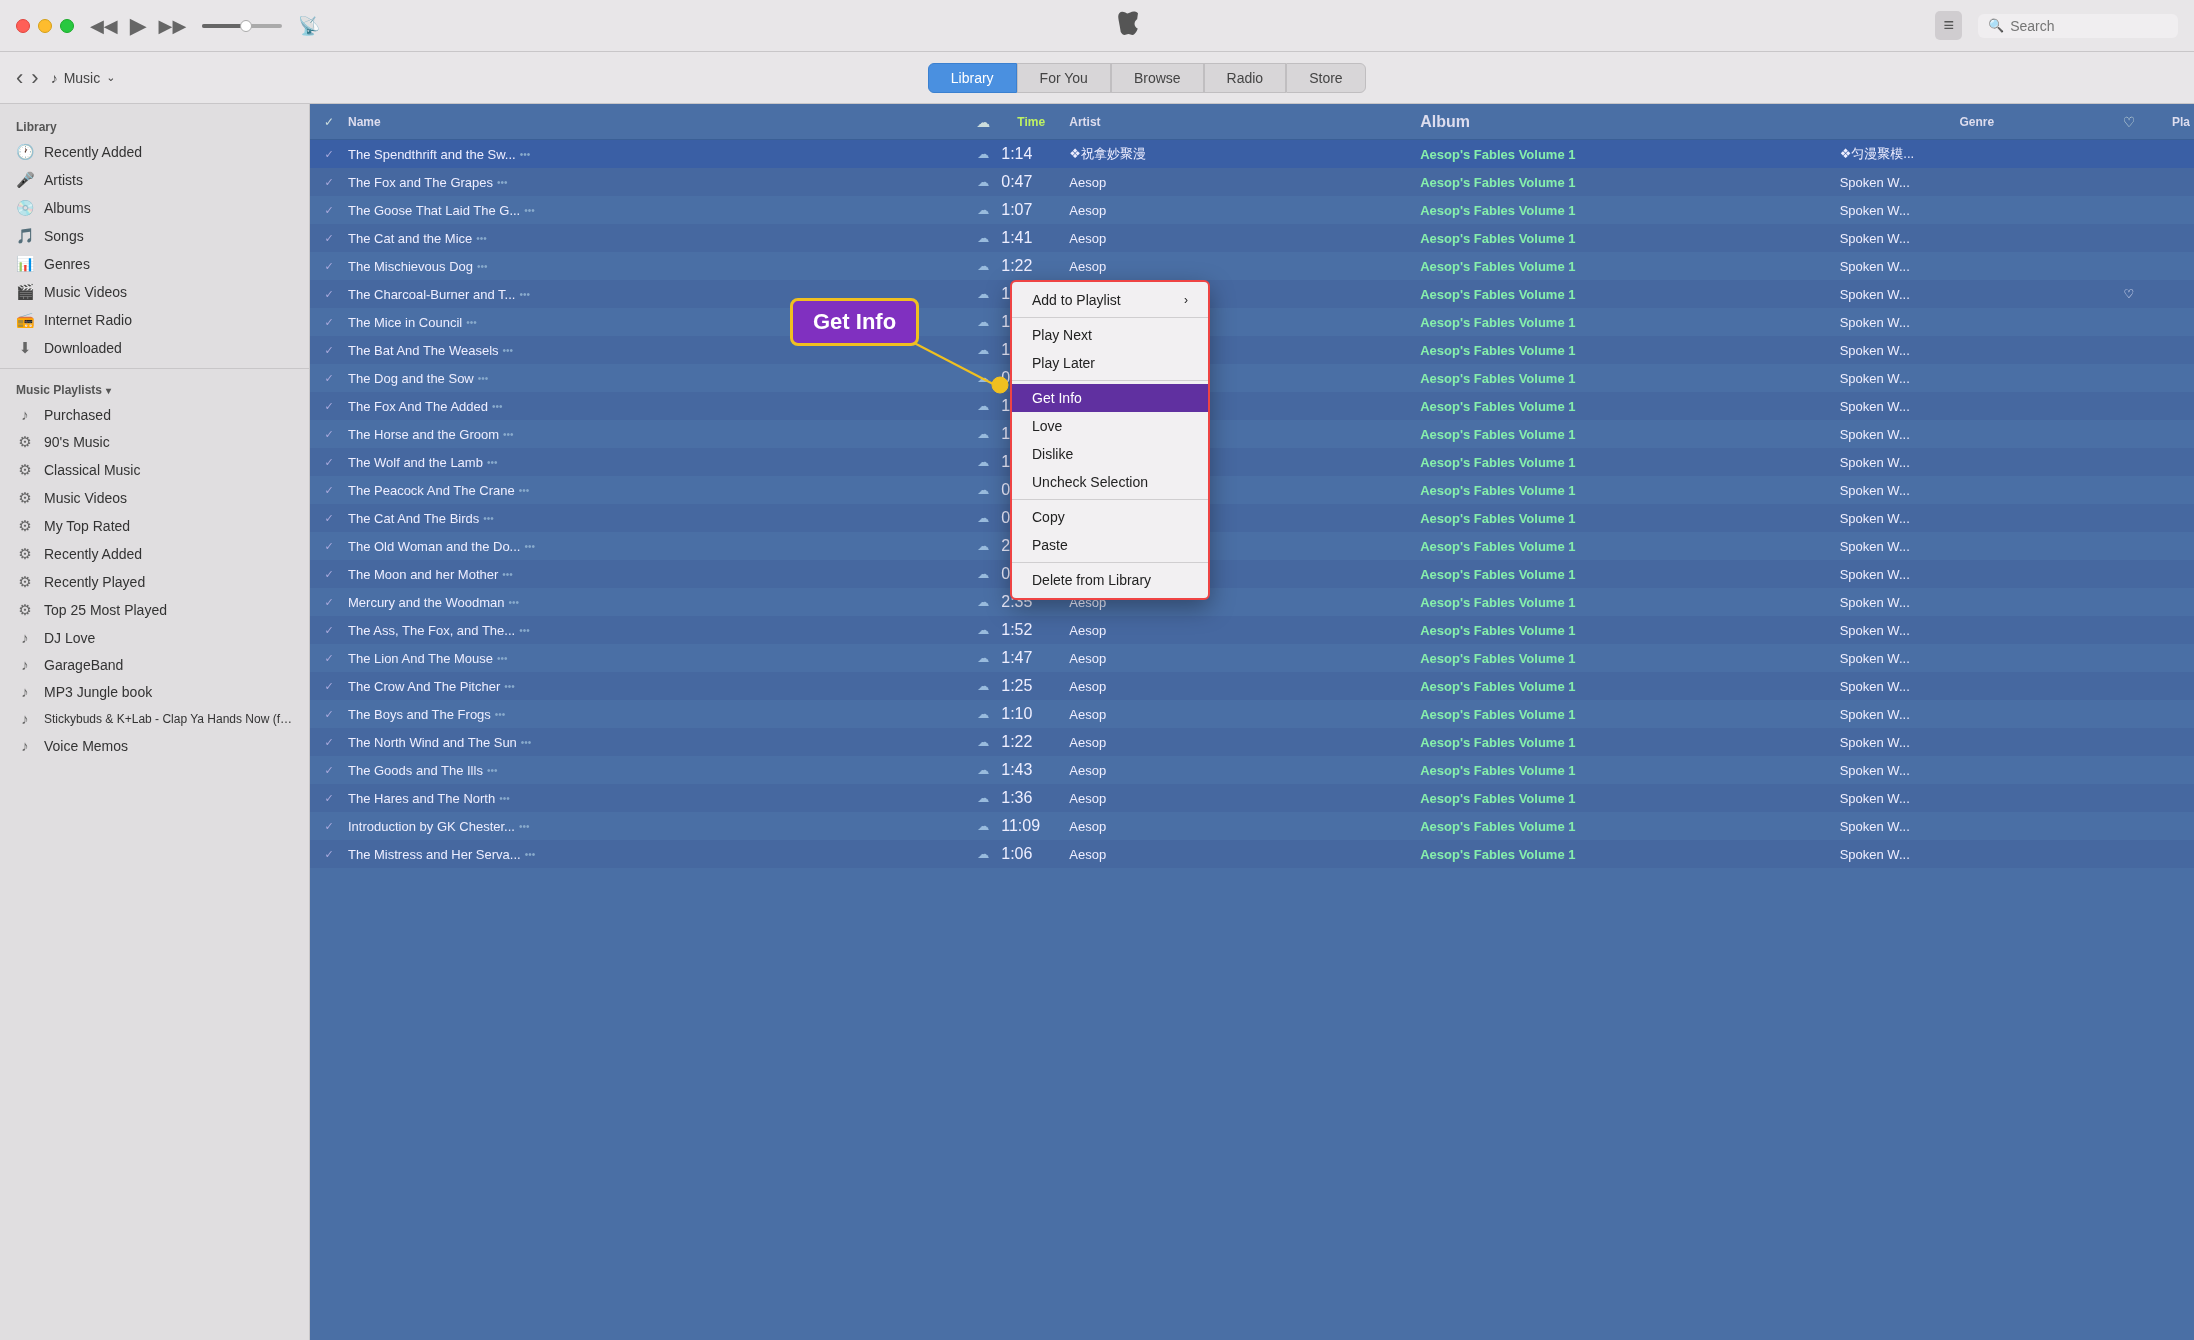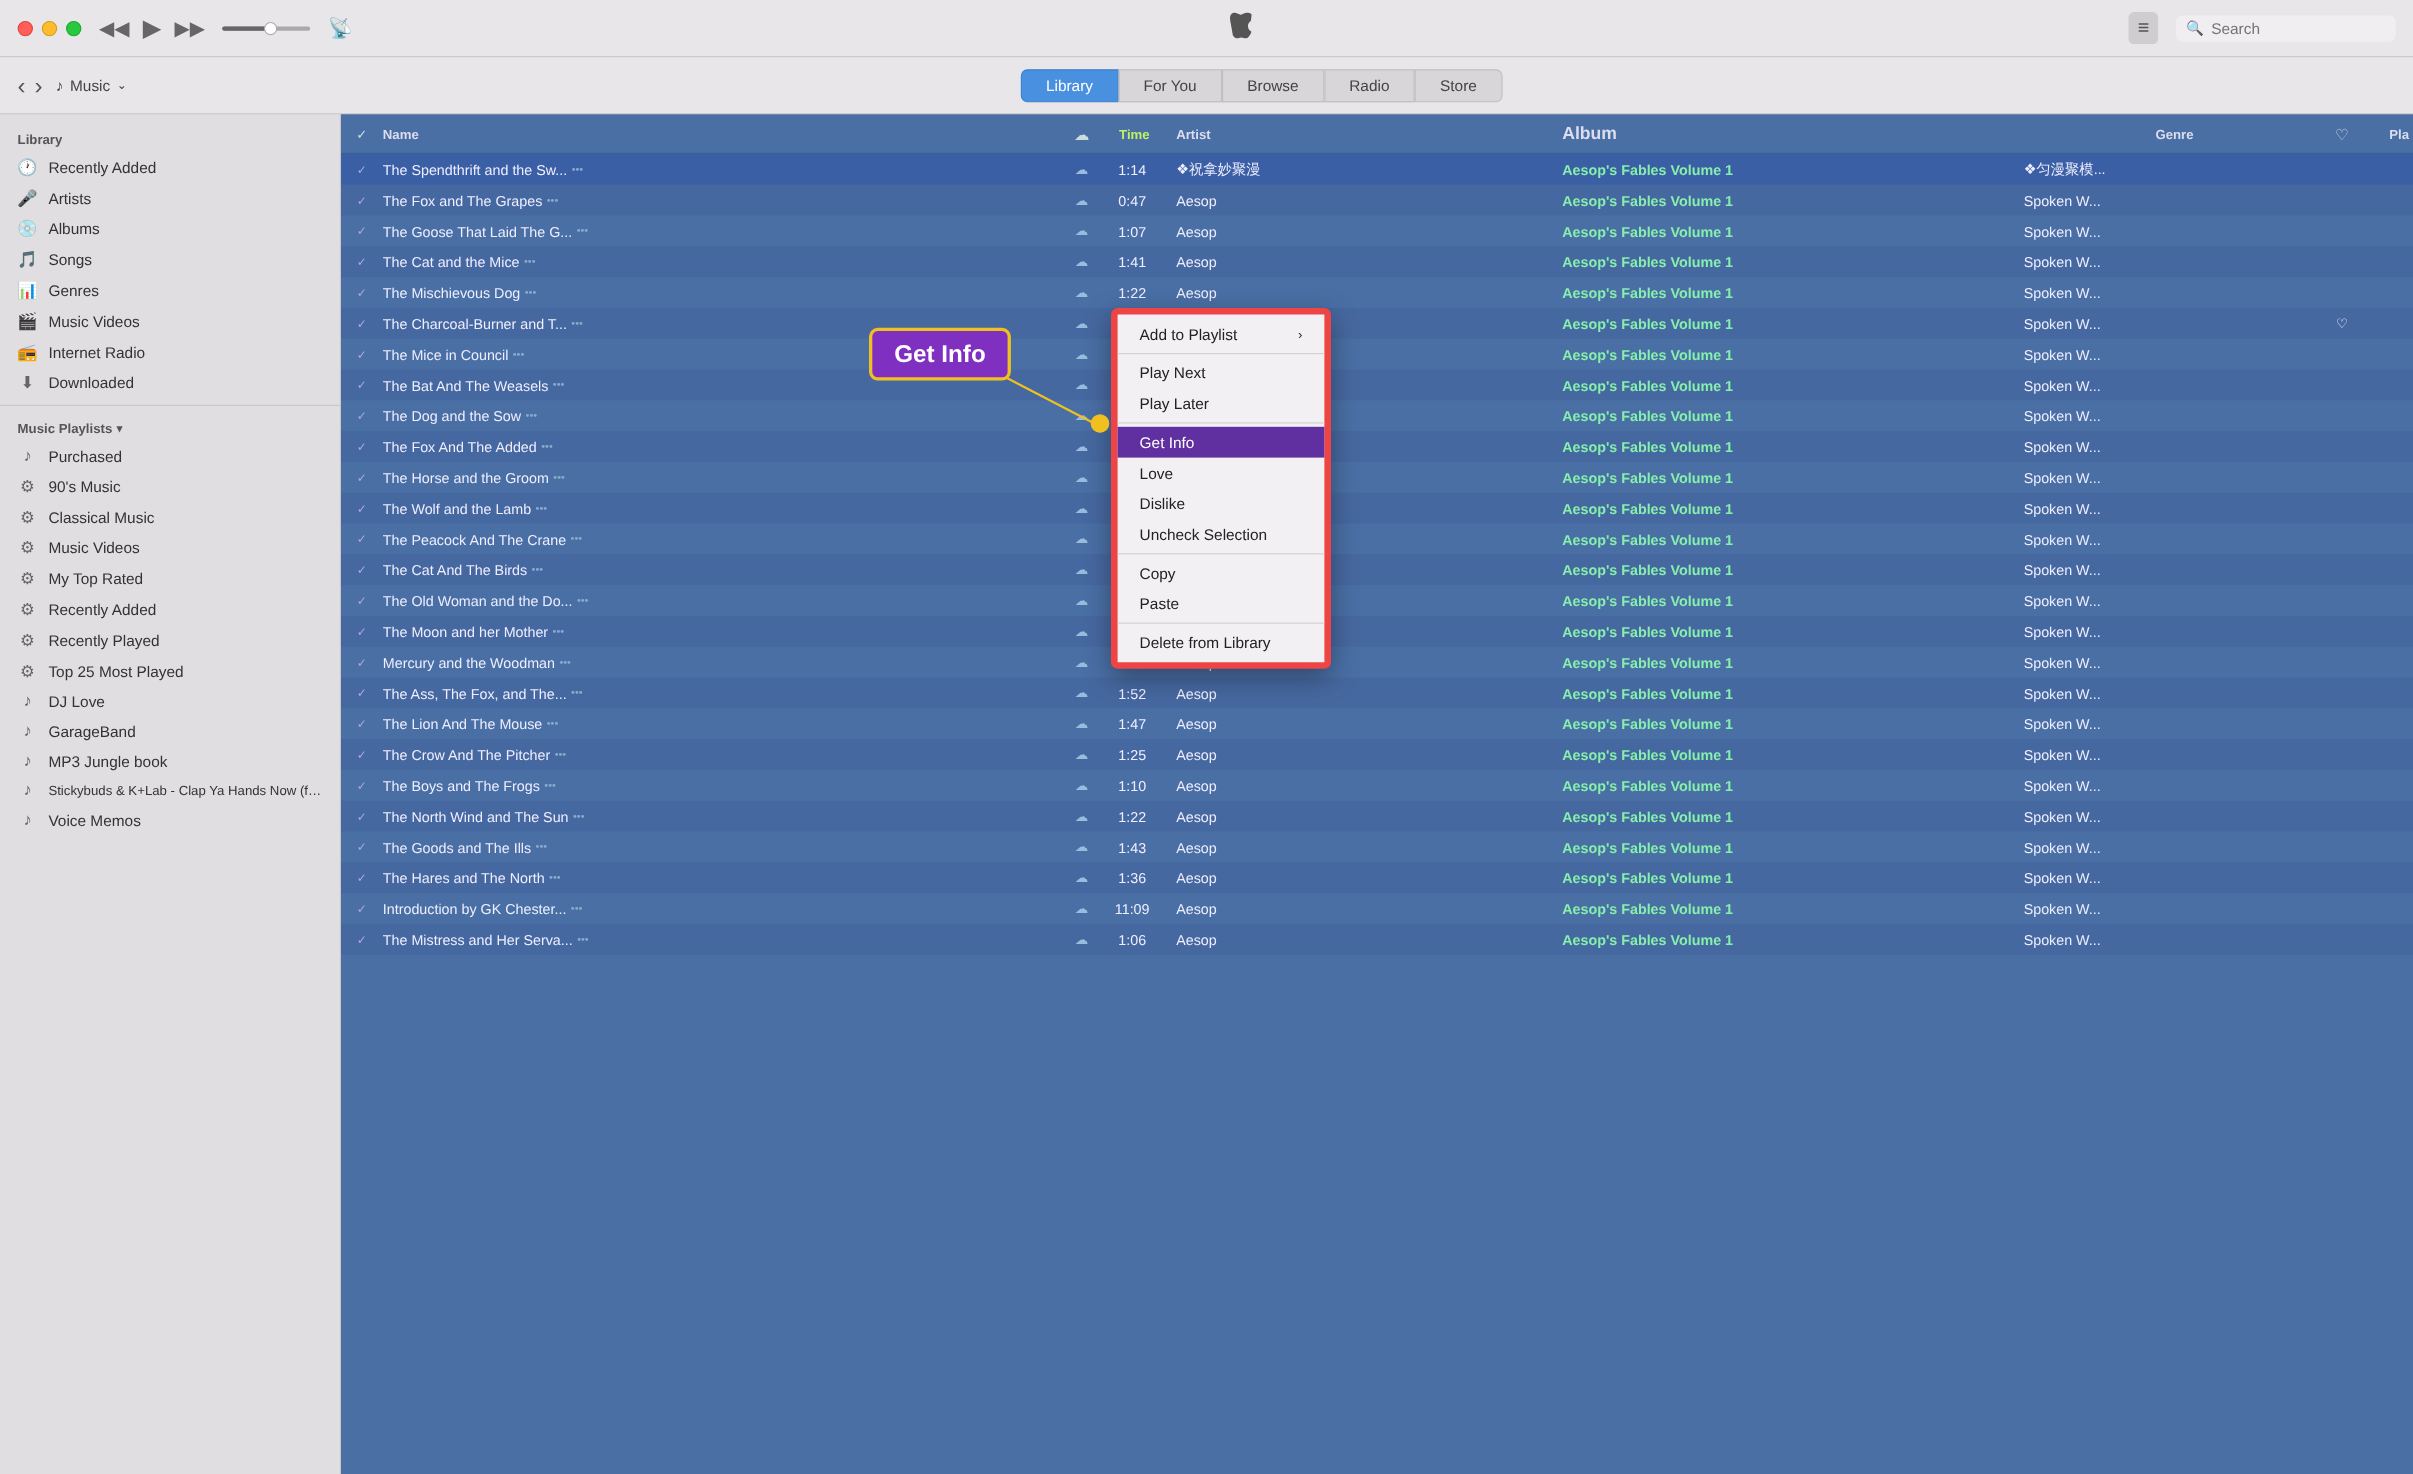--- a/index.html
+++ b/index.html
@@ -270,32 +270,32 @@
       cursor: pointer;
     }
     .table-row:nth-child(odd)  { background: #4a6fa5; }
     .table-row:nth-child(even) { background: #4668a0; }
     .table-row.selected        { background: #3a5fa5 !important; }
 
     .tr-check  { width: 30px; text-align: center; color: #aad; font-size: 11px; padding-left: 8px; }
     .tr-name   { flex: 1.8; font-size: 13px; color: #eef; padding-left: 8px; white-space: nowrap; overflow: hidden; text-overflow: ellipsis; display: flex; align-items: center; gap: 4px; }
     .tr-dots   { color: #88aacc; font-size: 10px; cursor: pointer; }
     .tr-cloud  { width: 36px; text-align: center; color: #99bbdd; font-size: 12px; }
-    .tr-time   { width: 60px; font-size: 13px; color: #eef; text-align: center; padding-right: 4px; }
+    .tr-time   { width: 60px; font-size: 16px; color: #eef; text-align: left; padding-right: 4px; }
     .tr-artist { flex: 1; font-size: 13px; color: #eef; padding-left: 8px; white-space: nowrap; overflow: hidden; text-overflow: ellipsis; }
     .tr-album  { flex: 1.2; font-size: 13px; color: #86efac; padding-left: 8px; white-space: nowrap; overflow: hidden; text-overflow: ellipsis; font-weight: bold; }
     .tr-genre  { flex: 0.8; font-size: 13px; color: #eef; padding-left: 8px; white-space: nowrap; overflow: hidden; text-overflow: ellipsis; }
     .tr-love   { width: 30px; text-align: center; color: #eef; font-size: 12px; }
     .tr-plays  { width: 50px; font-size: 13px; color: #eef; text-align: right; padding-right: 8px; }
 
     
     .context-menu {
       position: absolute;
       background: #f2f0f2;
-      border: 6px solid #ef4444;
+      border: 2px solid #ef4444;
       border-radius: 6px;
       box-shadow: 0 8px 24px rgba(0,0,0,0.35);
       min-width: 200px;
       z-index: 100;
       padding: 4px 0;
     }
     .cm-item {
       padding: 6px 20px;
       font-size: 14px;
       color: #222;

